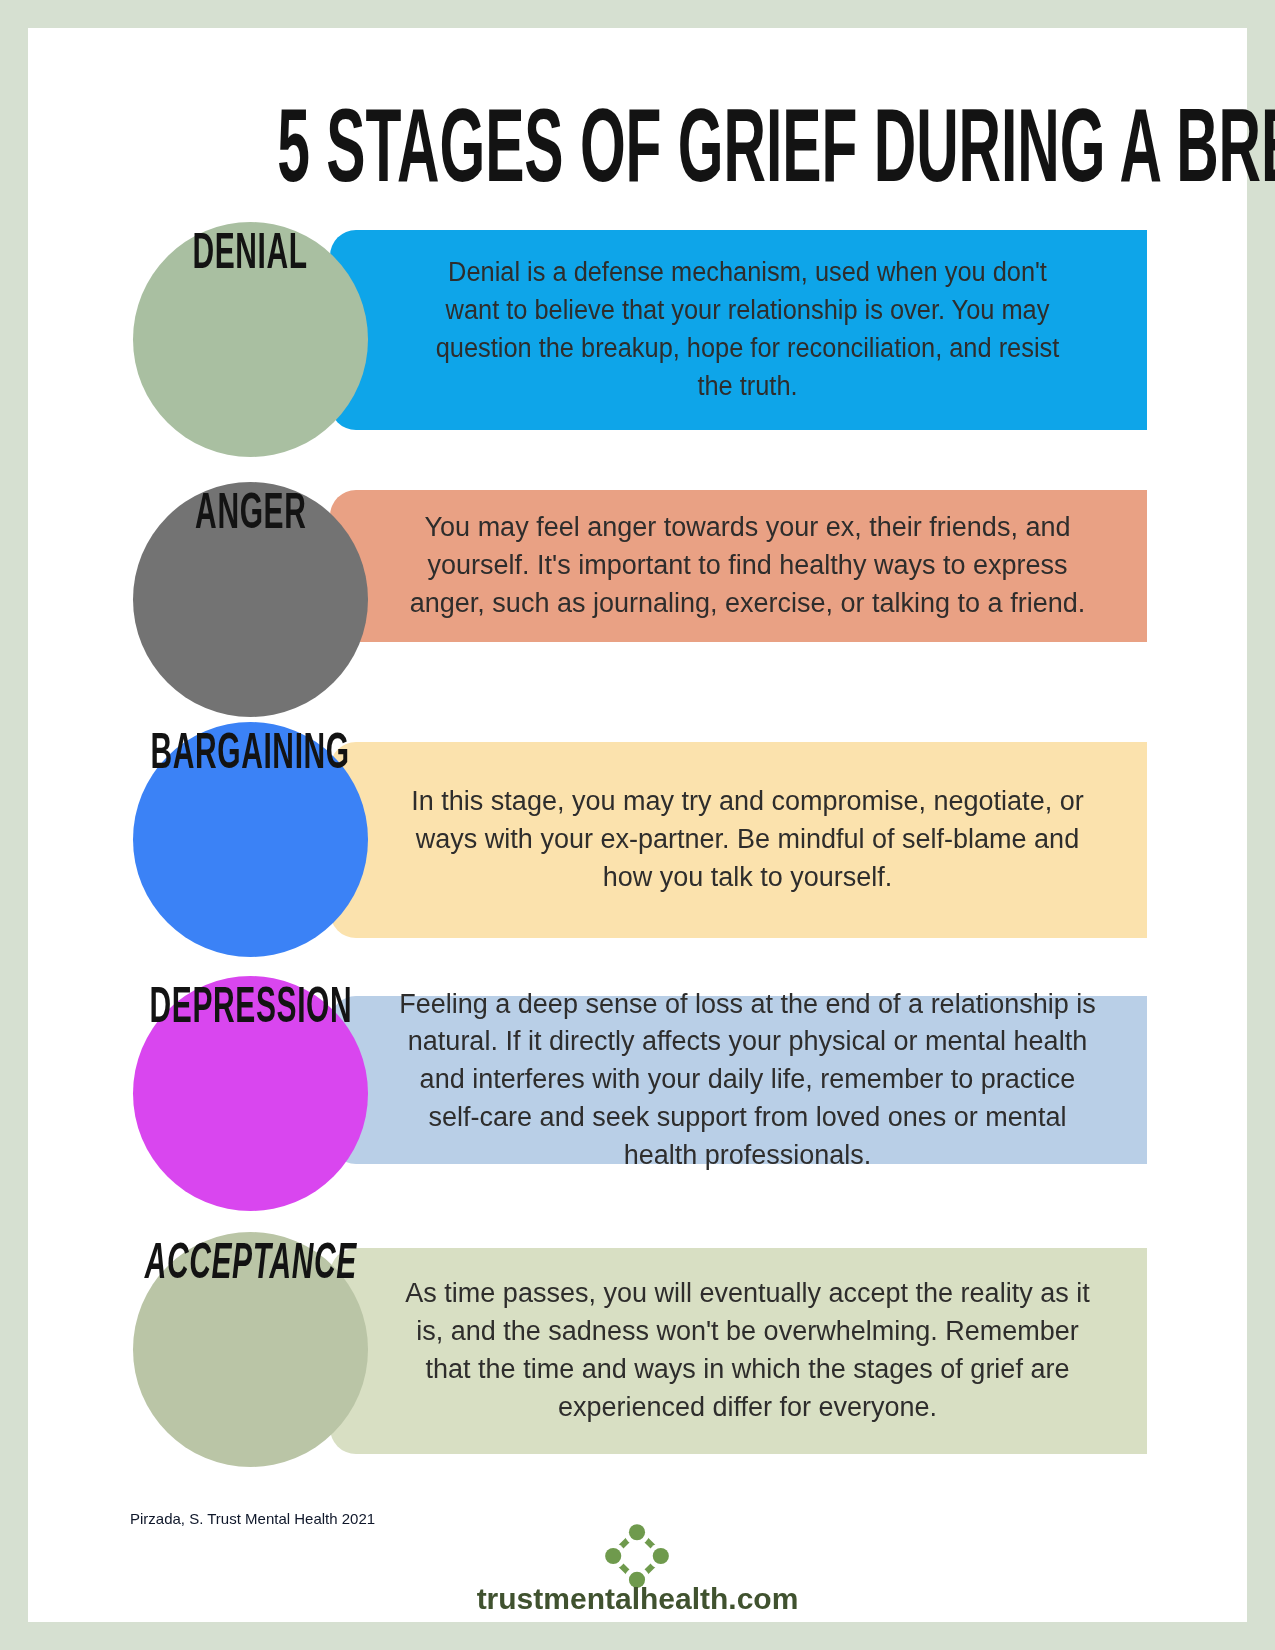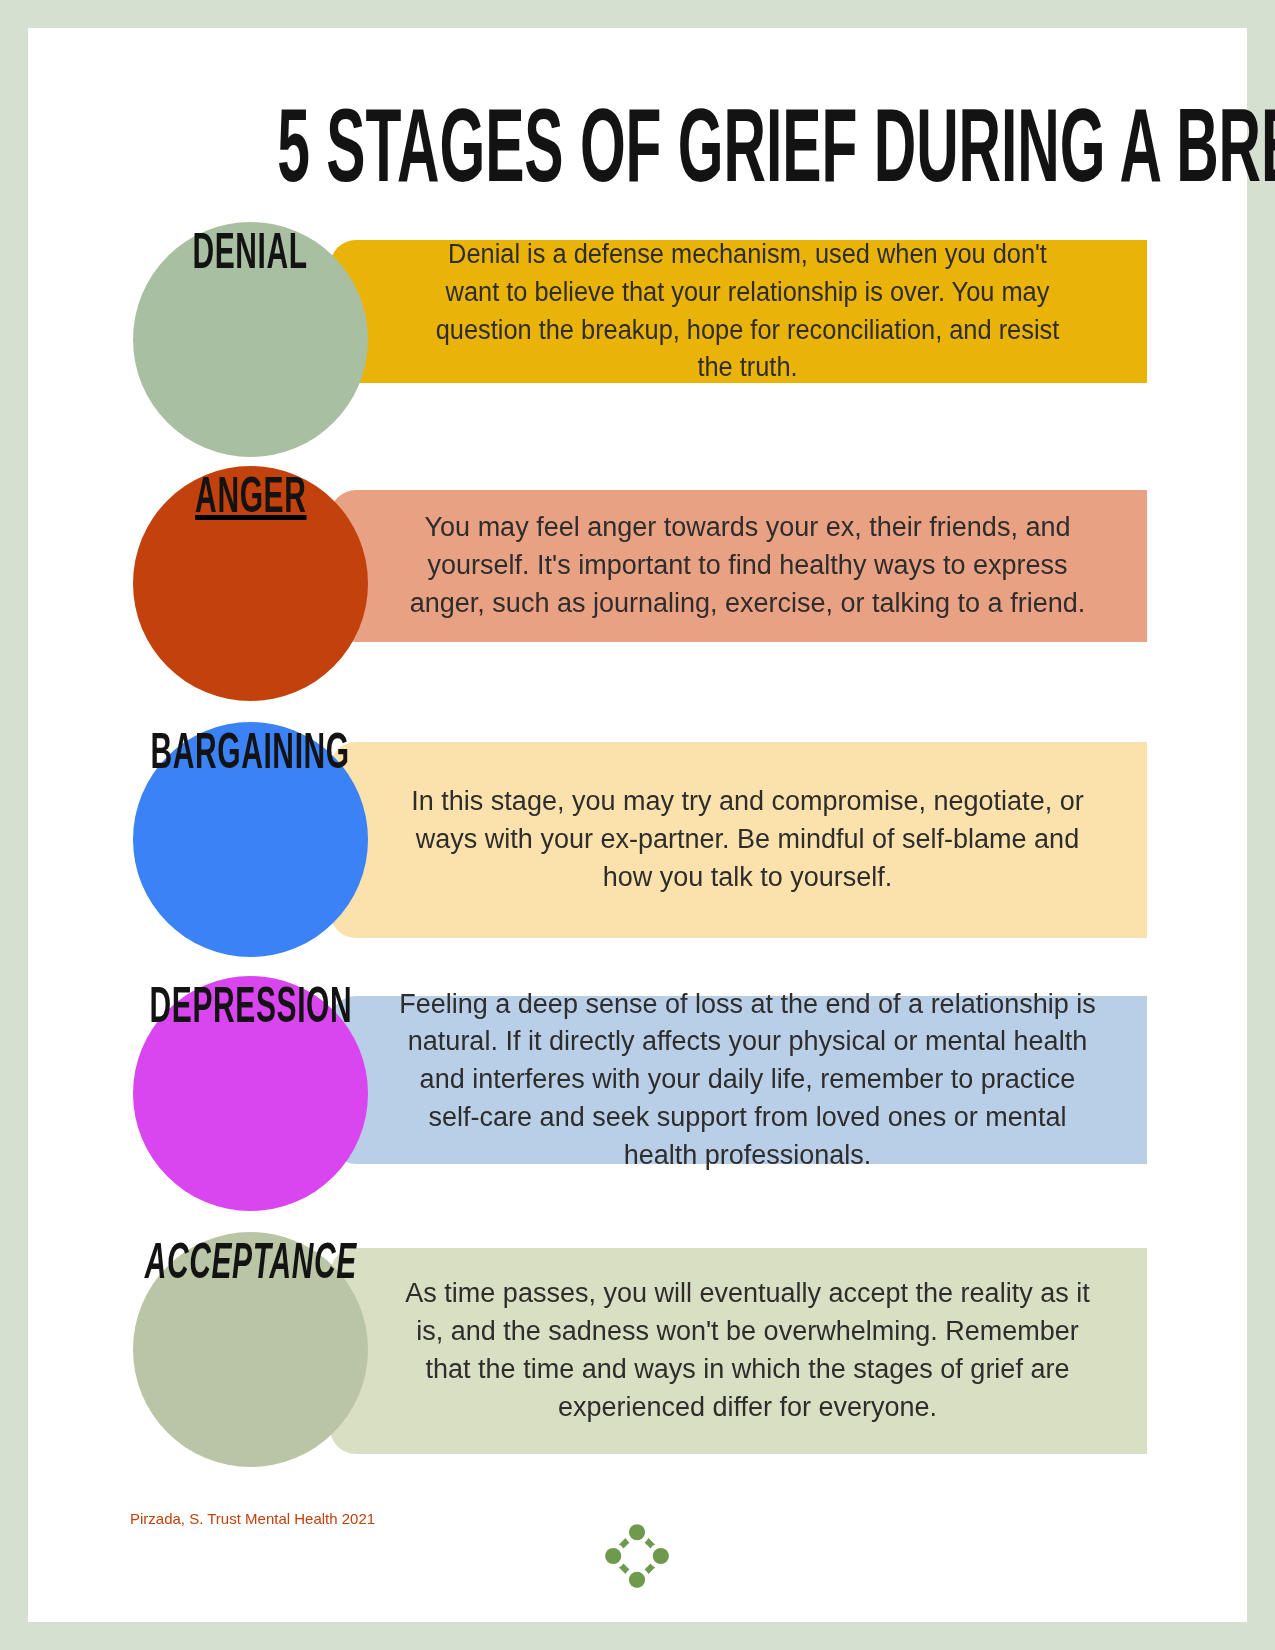--- a/index.html
+++ b/index.html
@@ -62,21 +62,21 @@
     color:#131313;
     white-space:nowrap;
     transform:scaleX(0.60);
     transform-origin:50% 50%;
     letter-spacing:1px;
   }
   .citation{
     position:absolute;
     left:130px;top:1510px;
     font-size:15px;
-    color:#c2410c;
+    color:#0f172a;
   }
   .logo{
     position:absolute;
     left:603px;top:1522px;
     width:68px;height:68px;
   }
   .website{
     position:absolute;
     left:0;top:1582px;width:1275px;
     text-align:center;
@@ -87,33 +87,33 @@
 </style>
 </head>
 <body>
 
 <div class="frame" style="background-color: rgb(214, 224, 209);">
   <div class="inner"></div>
 
   <h1 class="title">5 STAGES OF GRIEF DURING A BREAKUP</h1>
 
   <section>
-    <div class="stage-panel" style="top: 240px; height: 143px; background-color: #eab308;">
+    <div class="stage-panel" style="top: 230px; height: 200px; background-color: #0ea5e9;">
       <p class="stage-desc narrow">Denial is a defense mechanism, used when you don't want to believe that your relationship is over. You may question the breakup, hope for reconciliation, and resist the truth.</p>
     </div>
     <div class="stage-circle" style="top: 222px; background-color: rgb(169, 191, 161);">
       <span class="stage-label">DENIAL</span>
     </div>
   </section>
 
   <section>
     <div class="stage-panel" style="top: 490px; height: 152px; background-color: rgb(233, 161, 132);">
       <p class="stage-desc">You may feel anger towards your ex, their friends, and yourself. It's important to find healthy ways to express anger, such as journaling, exercise, or talking to a friend.</p>
     </div>
-    <div class="stage-circle" style="top: 466px; background-color: #c2410c; text-decoration: underline;">
+    <div class="stage-circle" style="top: 482px; background-color: #737373;">
       <span class="stage-label">ANGER</span>
     </div>
   </section>
 
   <section>
     <div class="stage-panel" style="top: 742px; height: 196px; background-color: rgb(251, 226, 173);">
       <p class="stage-desc">In this stage, you may try and compromise, negotiate, or ways with your ex-partner. Be mindful of self-blame and how you talk to yourself.</p>
     </div>
     <div class="stage-circle" style="top: 722px; background-color: #3b82f6;">
       <span class="stage-label">BARGAINING</span>
@@ -147,13 +147,14 @@
       <circle cx="28" cy="0" r="15" fill="#ffffff"></circle>
       <circle cx="0" cy="28" r="15" fill="#ffffff"></circle>
       <circle cx="-28" cy="0" r="15" fill="#ffffff"></circle>
       <circle cx="0" cy="-28" r="9.5" fill="currentColor"></circle>
       <circle cx="28" cy="0" r="9.5" fill="currentColor"></circle>
       <circle cx="0" cy="28" r="9.5" fill="currentColor"></circle>
       <circle cx="-28" cy="0" r="9.5" fill="currentColor"></circle>
     </svg>
   </div>
 
+  <p class="website" style="color: rgb(64, 82, 47);">trustmentalhealth.com</p>
 </div>
 
 </body></html>

